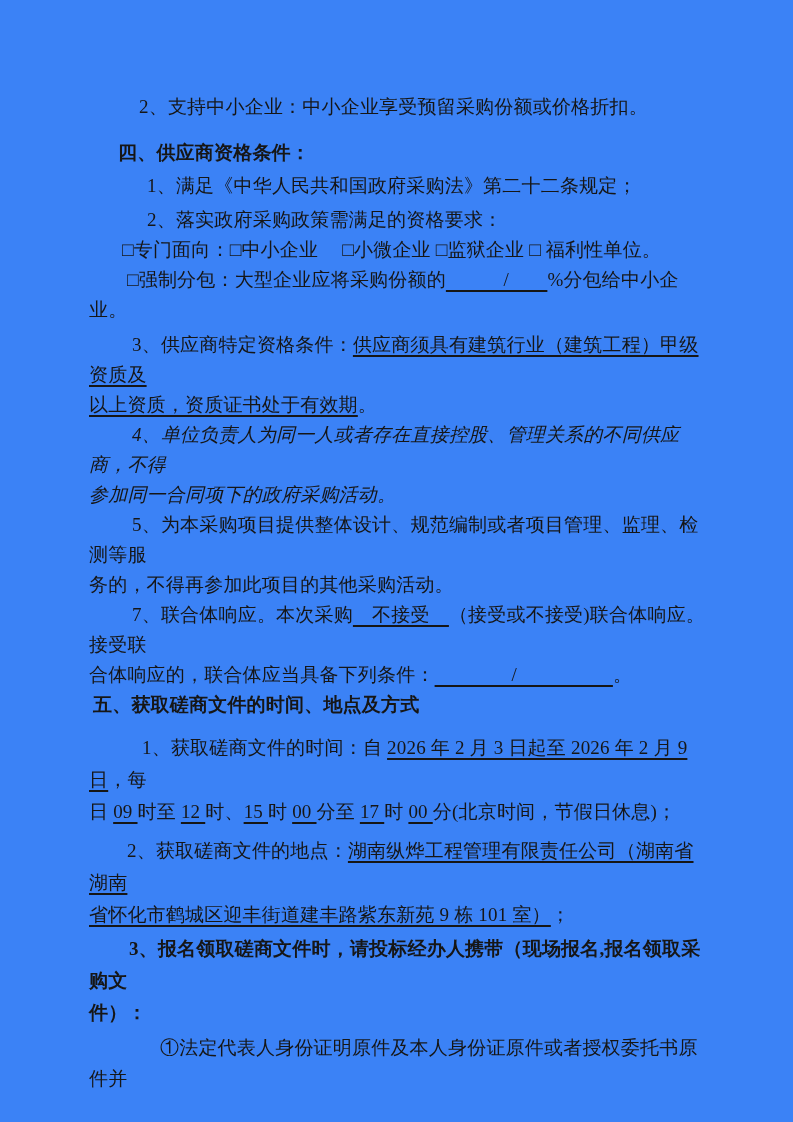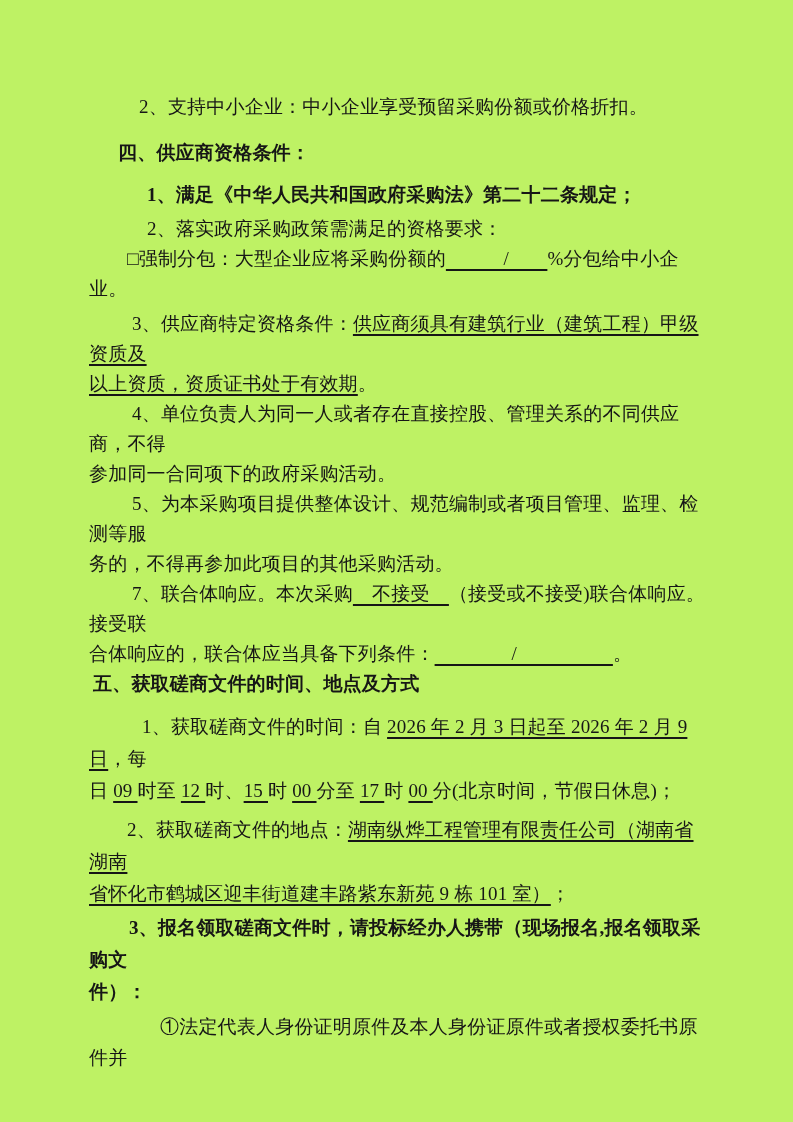--- a/index.html
+++ b/index.html
@@ -1,20 +1,20 @@
 <!DOCTYPE html>
 <html><head>
 <meta charset="utf-8">
 <style>
   html,body{margin:0;padding:0;background:#e8e8e8;}
   .page{
     position:relative;
     width:793px;height:1122px;
     margin:0 auto;
-    background:#bef264;
+    background:#3b82f6;
     overflow:hidden;
     font-family:"Liberation Serif","DejaVu Serif",serif;
     color:#161616;
   }
   .content{
     position:absolute;
     left:89px;top:92px;
     width:622px;
     font-size:19px;
     line-height:30px;
@@ -31,25 +31,26 @@
     text-underline-offset:4px;
   }
 </style>
 </head>
 <body>
 
 <div class="page">
   <div class="content">
       <p style="text-indent: 50px; margin-top: 0px; line-height: 30px;"><span>2、支持中小企业：中小企业享受预留采购份额或价格折扣。</span></p>
       <p class="bold" style="text-indent: 29px; margin-top: 16px; line-height: 30px;"><span>四、供应商资格条件：</span></p>
-      <p style="text-indent: 58px; margin-top: 12px; line-height: 30px; font-weight: bold;"><span>1、满足《中华人民共和国政府采购法》第二十二条规定；</span></p>
+      <p style="text-indent: 58px; margin-top: 3px; line-height: 30px;"><span>1、满足《中华人民共和国政府采购法》第二十二条规定；</span></p>
       <p style="text-indent: 58px; margin-top: 4px; line-height: 30px;"><span>2、落实政府采购政策需满足的资格要求：</span></p>
+      <p style="text-indent: 33px; margin-top: 0px; line-height: 30px;"><span>□</span><span>专门面向：</span><span>□</span><span>中小企业　 </span><span>□</span><span>小微企业 </span><span>□</span><span>监狱企业 </span><span>□</span><span> 福利性单位。</span></p>
       <p style="text-indent: 38px; margin-top: 0px; line-height: 30px;"><span>□</span><span>强制分包：大型企业应将采购份额的</span><span class="u">　　　/　　</span><span>%分包给中小企业。</span></p>
       <p style="text-indent: 43px; margin-top: 5px; line-height: 30px;"><span>3、供应商特定资格条件：</span><span class="u">供应商须具有建筑行业（建筑工程）甲级资质及</span><br><span class="u">以上资质，资质证书处于有效期</span><span>。</span></p>
-      <p style="text-indent: 43px; margin-top: 0px; line-height: 30px;"><span>4、单位负责人为同一人或者存在直接控股、管理关系的不同供应商，不得</span><br><span>参加同一合同项下的政府采购活动。</span></p>
+      <p style="text-indent: 43px; margin-top: 0px; line-height: 30px; font-style: italic;"><span>4、单位负责人为同一人或者存在直接控股、管理关系的不同供应商，不得</span><br><span>参加同一合同项下的政府采购活动。</span></p>
       <p style="text-indent: 43px; margin-top: 0px; line-height: 30px;"><span>5、为本采购项目提供整体设计、规范编制或者项目管理、监理、检测等服</span><br><span>务的，不得再参加此项目的其他采购活动。</span></p>
       <p style="text-indent: 43px; margin-top: 0px; line-height: 30px;"><span>7、联合体响应。本次采购</span><span class="u">　不接受　</span><span>（接受或不接受)联合体响应。接受联</span><br><span>合体响应的，联合体应当具备下列条件：</span><span class="u">　　　　/　　　　　</span><span>。</span></p>
       <p class="bold" style="text-indent: 4px; margin-top: 0px; line-height: 30px;"><span>五、获取磋商文件的时间、地点及方式</span></p>
       <p style="text-indent: 53px; margin-top: 12px; line-height: 32px;"><span>1、获取磋商文件的时间：自 </span><span class="u">2026 年 2 月 3 日起至 2026 年 2 月 9 日</span><span>，每</span><br><span>日 </span><span class="u">09 </span><span>时至 </span><span class="u">12 </span><span>时、</span><span class="u">15 </span><span>时 </span><span class="u">00 </span><span>分至 </span><span class="u">17 </span><span>时 </span><span class="u">00 </span><span>分(北京时间，节假日休息)；</span></p>
       <p style="text-indent: 38px; margin-top: 7px; line-height: 32px;"><span>2、获取磋商文件的地点：</span><span class="u">湖南纵烨工程管理有限责任公司（湖南省湖南</span><br><span class="u">省怀化市鹤城区迎丰街道建丰路紫东新苑 9 栋 101 室）</span><span>；</span></p>
       <p style="text-indent: 40px; margin-top: 2px; line-height: 32px; font-weight: bold;"><span>3、报名领取磋商文件时，请投标经办人携带（现场报名,报名领取采购文</span><br><span>件）：</span></p>
       <p style="text-indent: 71px; margin-top: 3px; line-height: 31px;"><span>①法定代表人身份证明原件及本人身份证原件或者授权委托书原件并</span><br></p>
     </div>
 </div>
 

